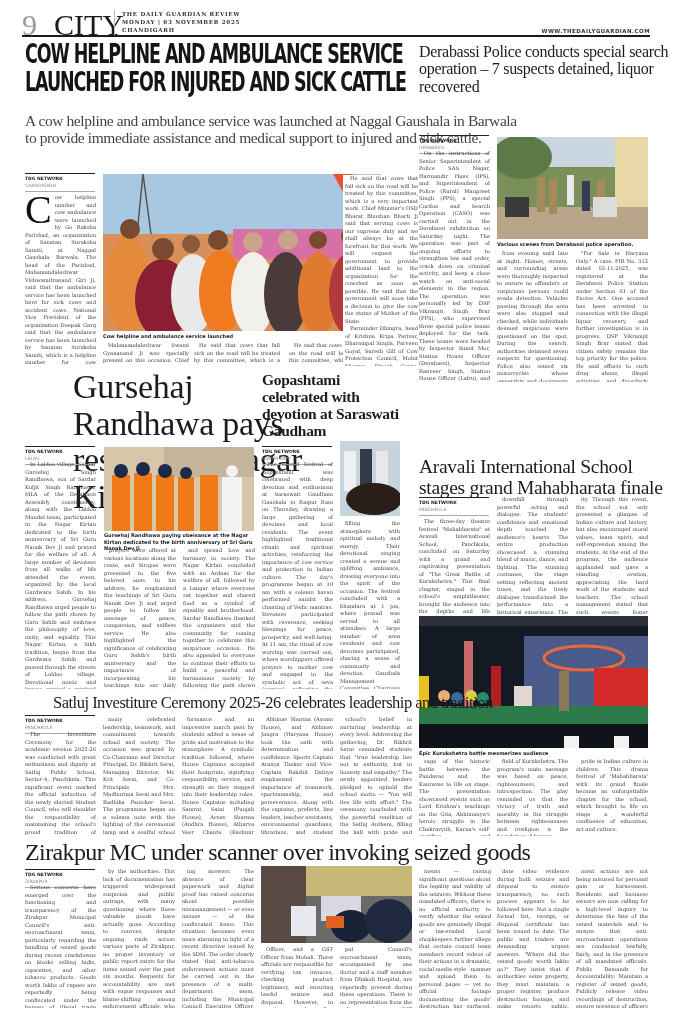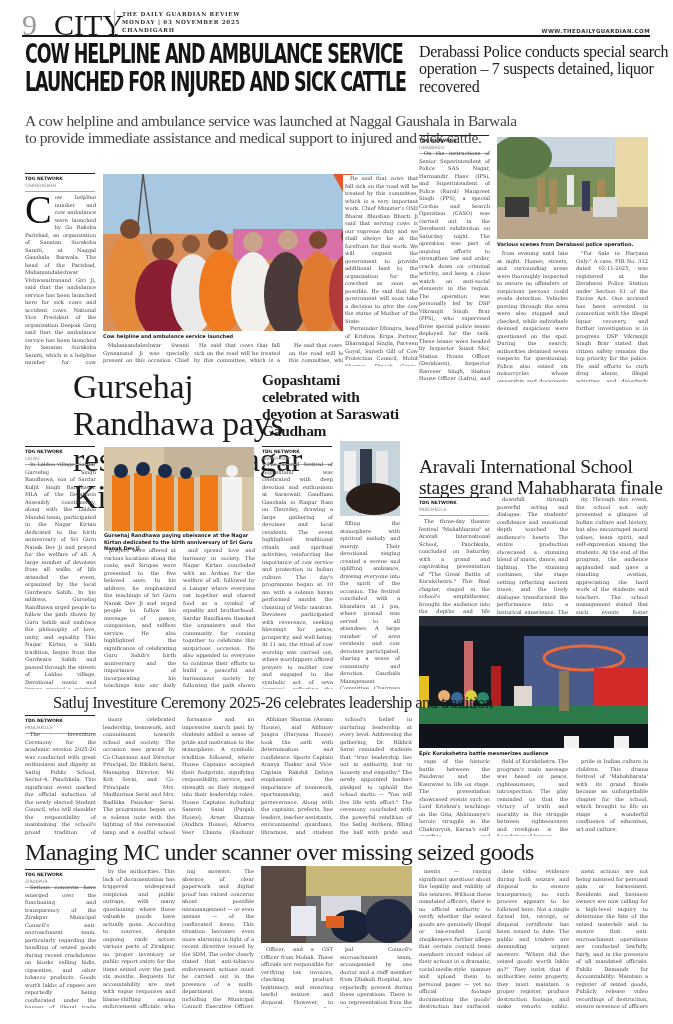--- a/index.html
+++ b/index.html
@@ -267,21 +267,21 @@
     </div>
   <div class="abs col" style="left:261px;top:716px;width:72px;height:120px;">
       <p>Abhinav Sharma (Assam House), and Abhinav Jangra (Haryana House) took the oath with determination and confidence. Sports Captain Aranya Thakur and Vice-Captain Rakshit Dahiya emphasized the importance of teamwork, sportsmanship, and perseverance. Along with the captains, prefects, line leaders, teacher assistants, environmental guardians, librarians, and student representatives from classes 5 to 12 were also appointed, symbolizing the</p>
     </div>
   <div class="abs col" style="left:340px;top:716px;width:72px;height:120px;">
       <p>school's belief in nurturing leadership at every level. Addressing the gathering, Dr. Rikhrit Serai reminded students that "true leadership lies not in authority, but in honesty and empathy." The newly appointed leaders pledged to uphold the school motto — "You will live life with effort." The ceremony concluded with the powerful rendition of the Satluj Anthem, filling the hall with pride and inspiration for a promising year ahead.</p>
     </div>
 </div>
 
 <div>
-  <div class="abs hl-serif" style="left:25px;top:840px;width:400px;font-size:24px;white-space:nowrap;letter-spacing:-0.6px;">Managing MC under scanner over missing seized goods</div>
+  <div class="abs hl-serif" style="left:25px;top:840px;width:400px;font-size:24px;white-space:nowrap;letter-spacing:-0.6px;">Zirakpur MC under scanner over invoking seized goods</div>
   <div class="abs byline" style="left:25px;top:869px;width:70px;">
     <span class="net">TDG NETWORK</span>
     <span class="loc">ZIRAKPUR</span>
   </div>
   <div class="abs col" style="left:25px;top:884px;width:71px;height:124px;">
       <p>Serious concerns have emerged over the functioning and transparency of the Zirakpur Municipal Council's anti-encroachment team, particularly regarding the handling of seized goods during recent crackdowns on kiosks selling bidis, cigarettes, and other tobacco products. Goods worth lakhs of rupees are reportedly being confiscated under the banner of illegal trade action, yet no official record, receipt, or destruction proof has been provided</p>
     </div>
   <div class="abs col" style="left:103px;top:868px;width:72px;height:140px;">
       <p>by the authorities. This lack of documentation has triggered widespread suspicion and public outrage, with many questioning where these valuable goods have actually gone. According to sources, despite ongoing raids across various parts of Zirakpur, no proper inventory or public report exists for the items seized over the past six months. Requests for accountability are met with vague responses and blame-shifting among enforcement officials, who reportedly cite higher-ups to avoid provid-</p>
     </div>

